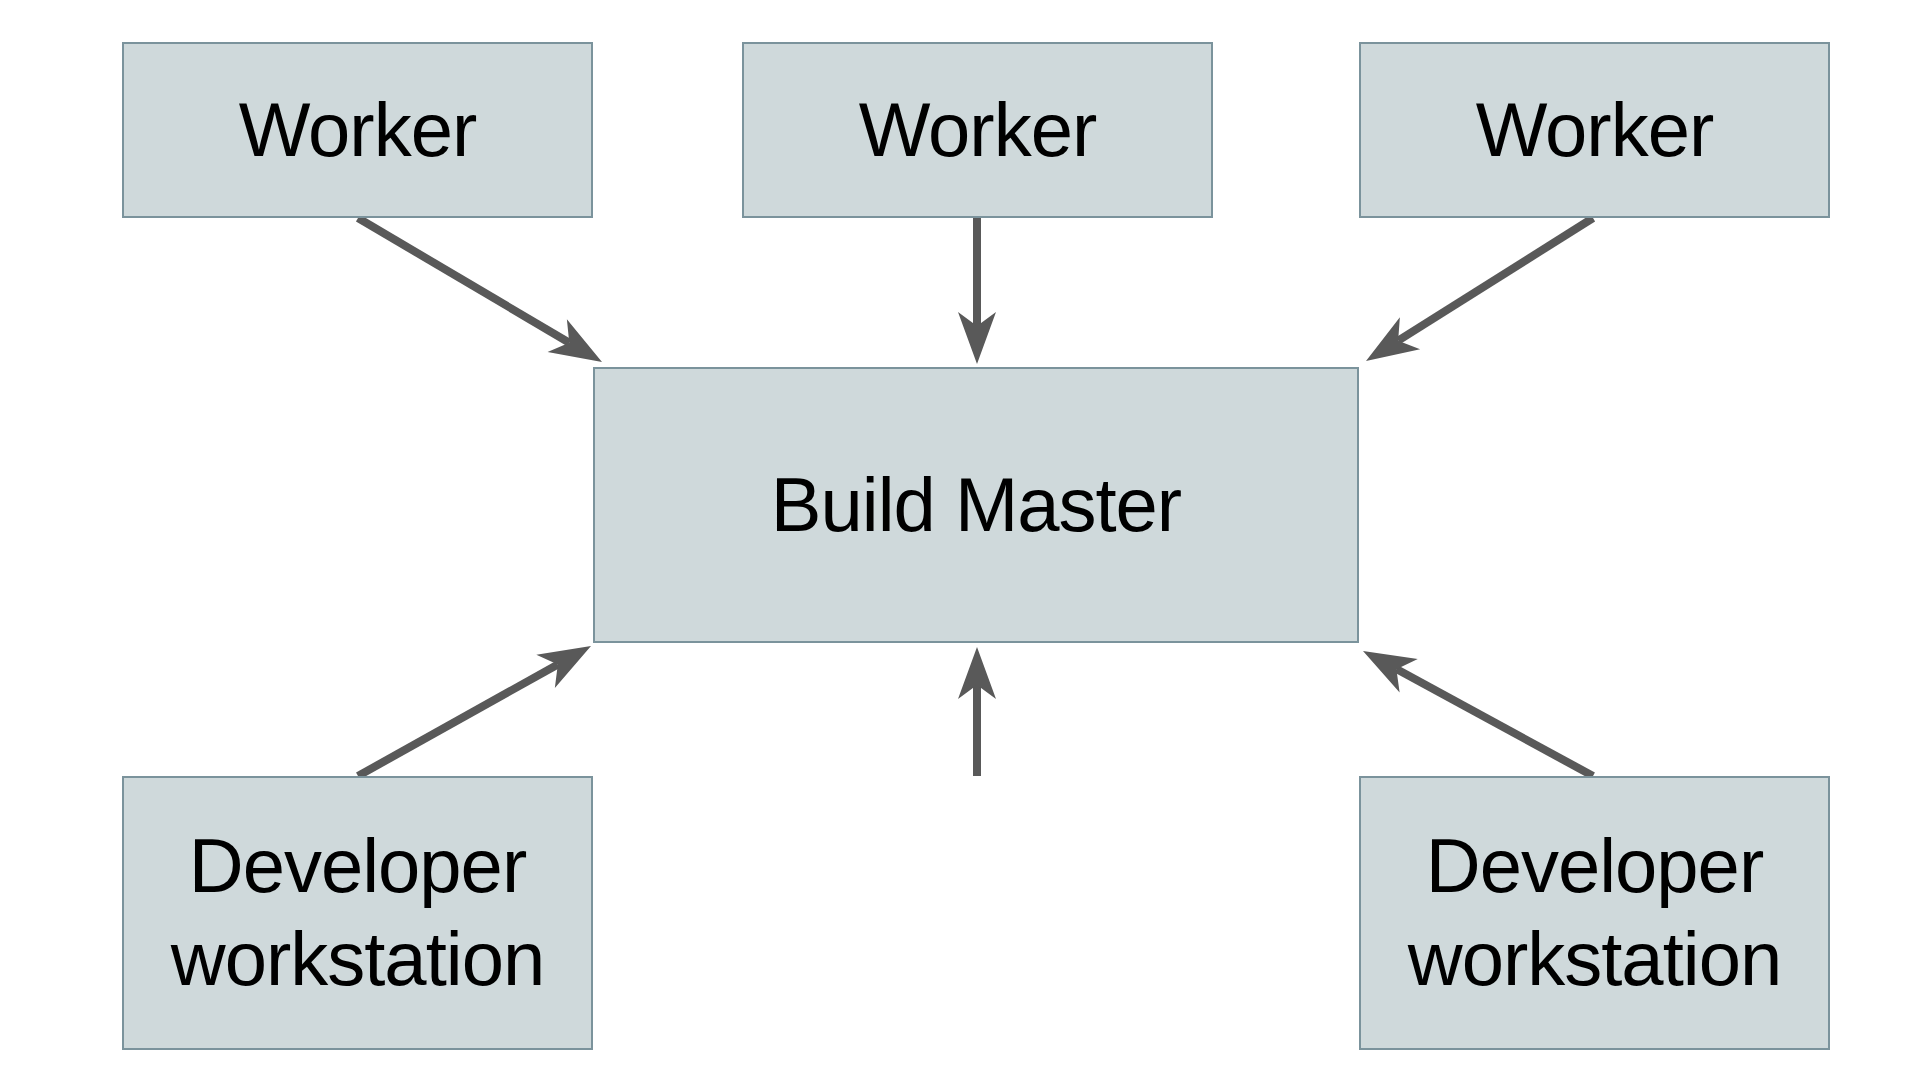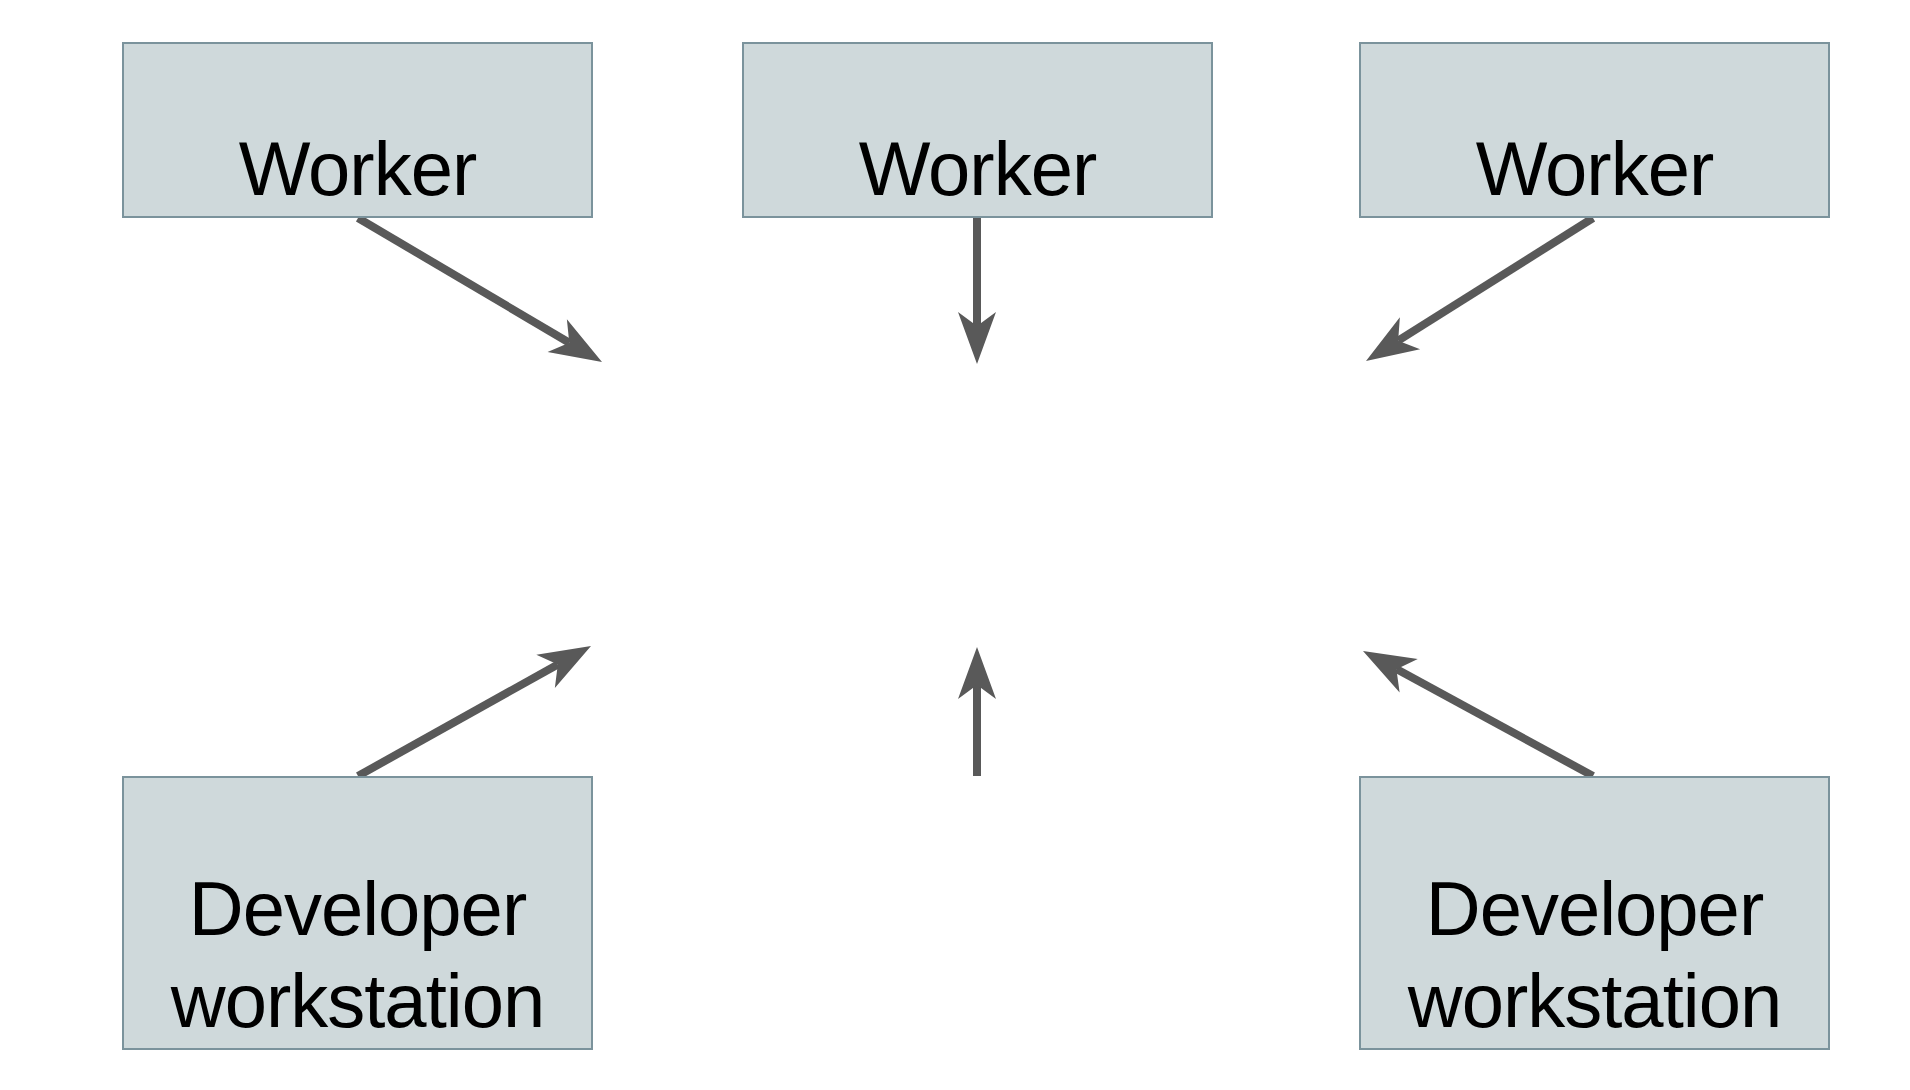--- a/index.html
+++ b/index.html
@@ -22,21 +22,21 @@
     width: 1910px;
     height: 1090px;
     pointer-events: none;
   }
   .node {
     position: absolute;
     box-sizing: border-box;
     background: var(--node_fill, #cfd9db);
     border: 2px solid var(--node_border, #7b939c);
     display: flex;
-    align-items: flex-end;
+    align-items: center;
     justify-content: center;
     text-align: center;
     color: var(--text, #000000);
     font-size: 76px;
     line-height: 1.22;
     letter-spacing: -1px;
   }
   .node-label {
     display: block;
     width: 100%;
@@ -103,20 +103,23 @@
   </div>
 
   <div class="node" id="node-worker-2">
     <span class="node-label">Worker</span>
   </div>
 
   <div class="node" id="node-worker-3">
     <span class="node-label">Worker</span>
   </div>
 
+  <div class="node" id="node-build-master">
+    <span class="node-label">Build Master</span>
+  </div>
 
   <div class="node" id="node-dev-left">
     <span class="node-label">Developer workstation</span>
   </div>
 
 
   <div class="node" id="node-dev-right">
     <span class="node-label">Developer workstation</span>
   </div>
 

